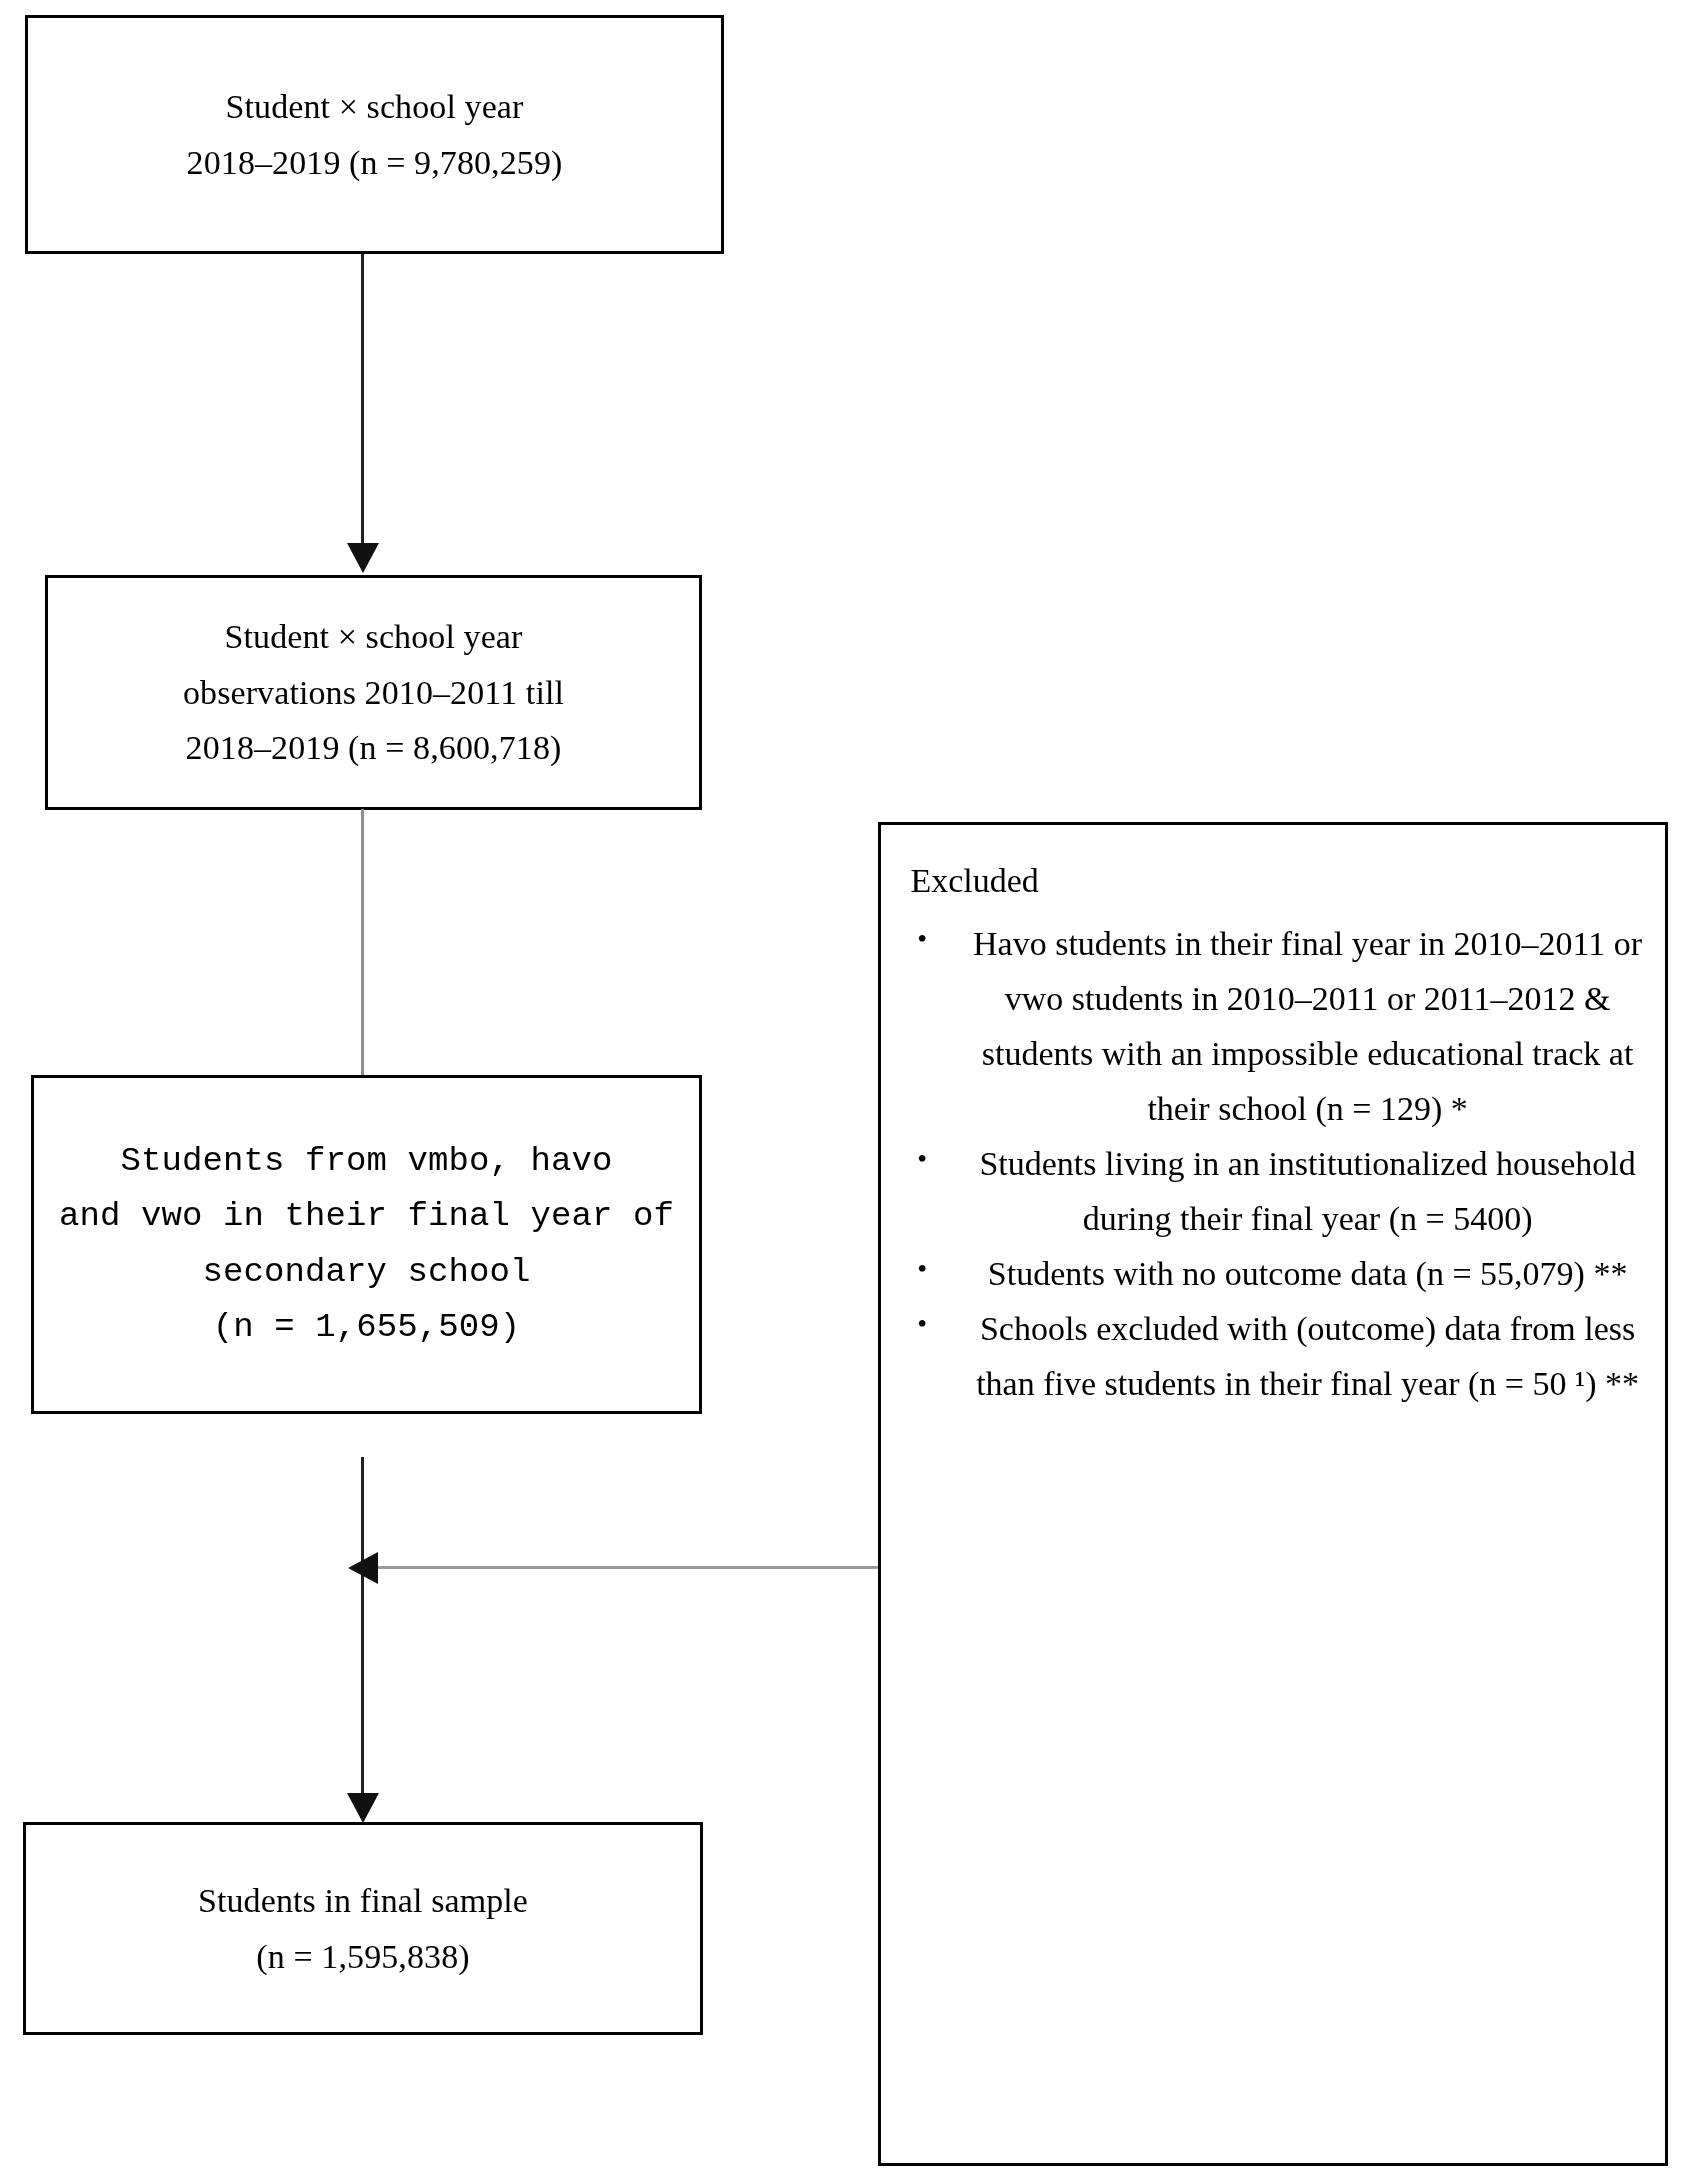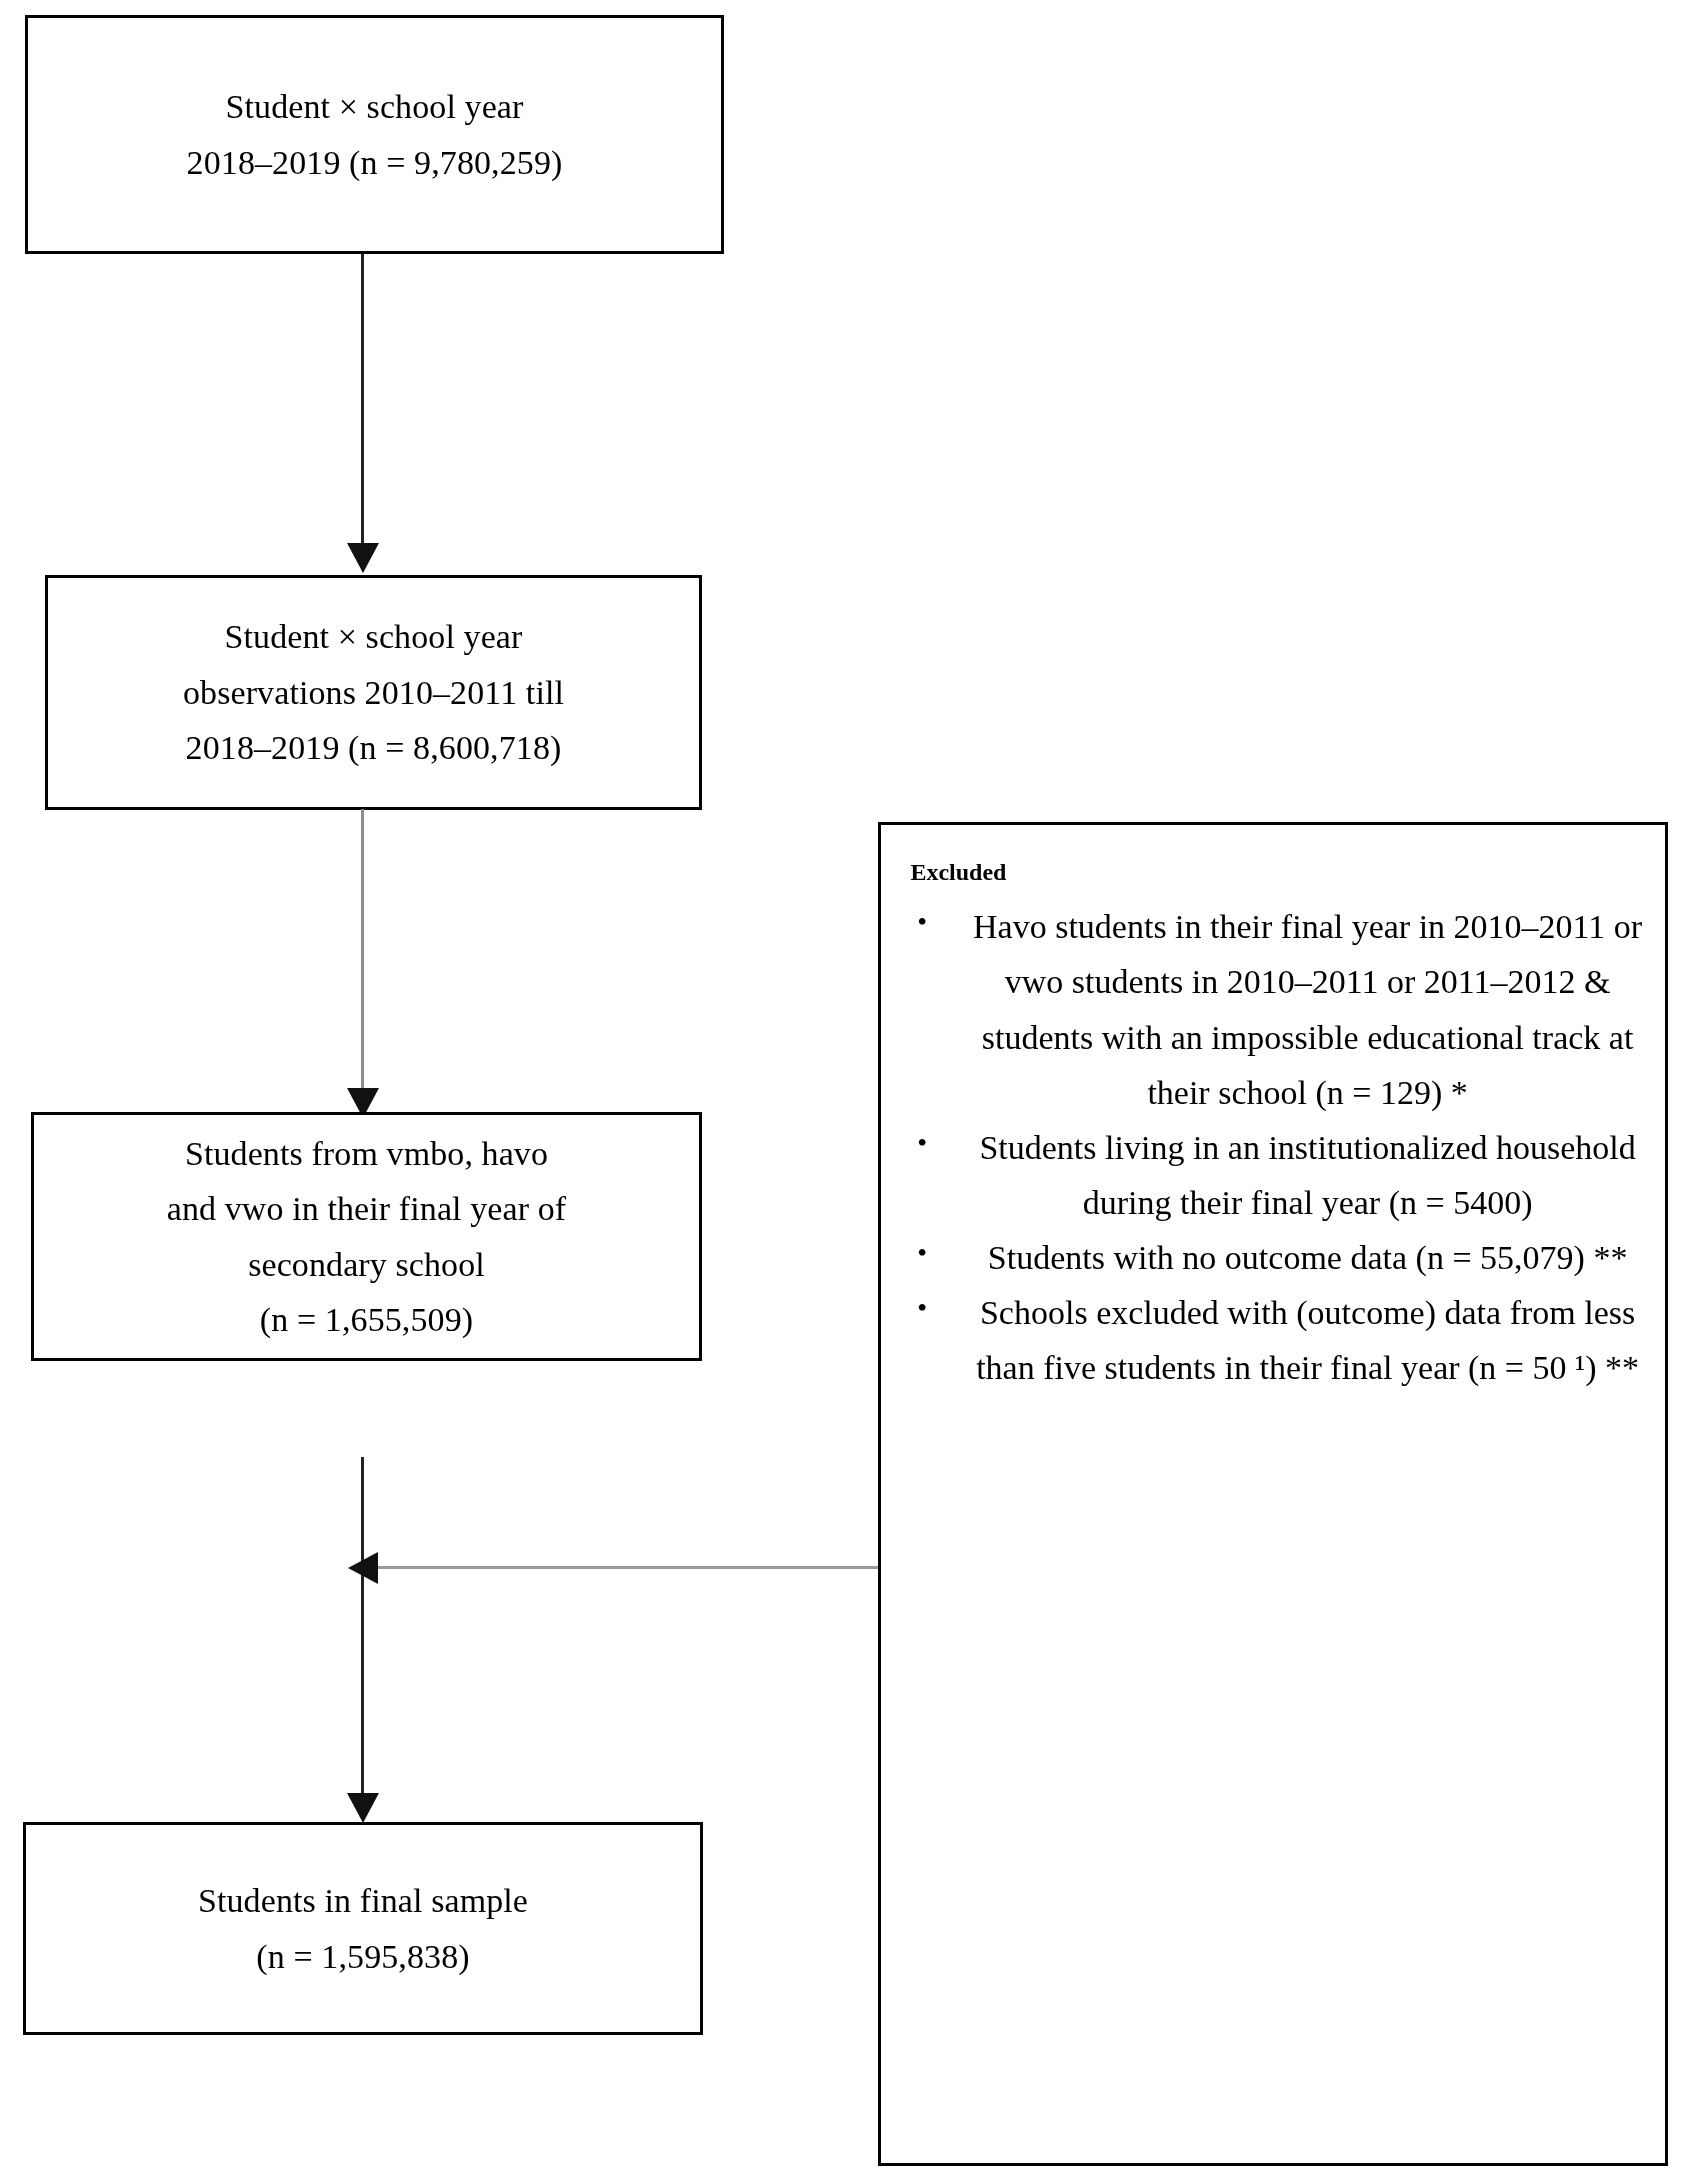--- a/index.html
+++ b/index.html
@@ -34,40 +34,39 @@
     display: block;
     text-align: center;
     font-size: 34px;
     line-height: 1.63;
     white-space: nowrap;
     letter-spacing: 0.1px;
   }
 
   #box-1 { left: 25px;  top: 15px;   width: 699px; height: 239px; }
   #box-2 { left: 45px;  top: 575px; width: 657px; height: 235px; }
-  #box-3 { left: 31px;  top: 1112px; width: 671px; height: 249px; }
+  #box-3 { left: 31px;  top: 1075px; width: 671px; height: 339px; font-family: Liberation Mono, monospace; }
   #box-4 { left: 23px;  top: 1822px; width: 680px; height: 213px; }
 
   
   #excluded-box {
     position: absolute;
     left: 878px;
     top: 822px;
     width: 790px;
     height: 1344px;
     box-sizing: border-box;
     border: 3.7px solid #000000;
     background: #ffffff;
     padding: 28px 21.3px 0 23.5px;
   }
   #excluded-title {
-    font-size: 24px;
+    font-size: 34px;
     line-height: 1.62;
     margin: 0 0 7.5px 5.9px;
-    font-weight: bold;
   }
   #excluded-list {
     list-style: none;
     margin: 0;
     padding: 0;
   }
   #excluded-list li {
     position: relative;
     font-size: 34px;
     line-height: 1.62;

